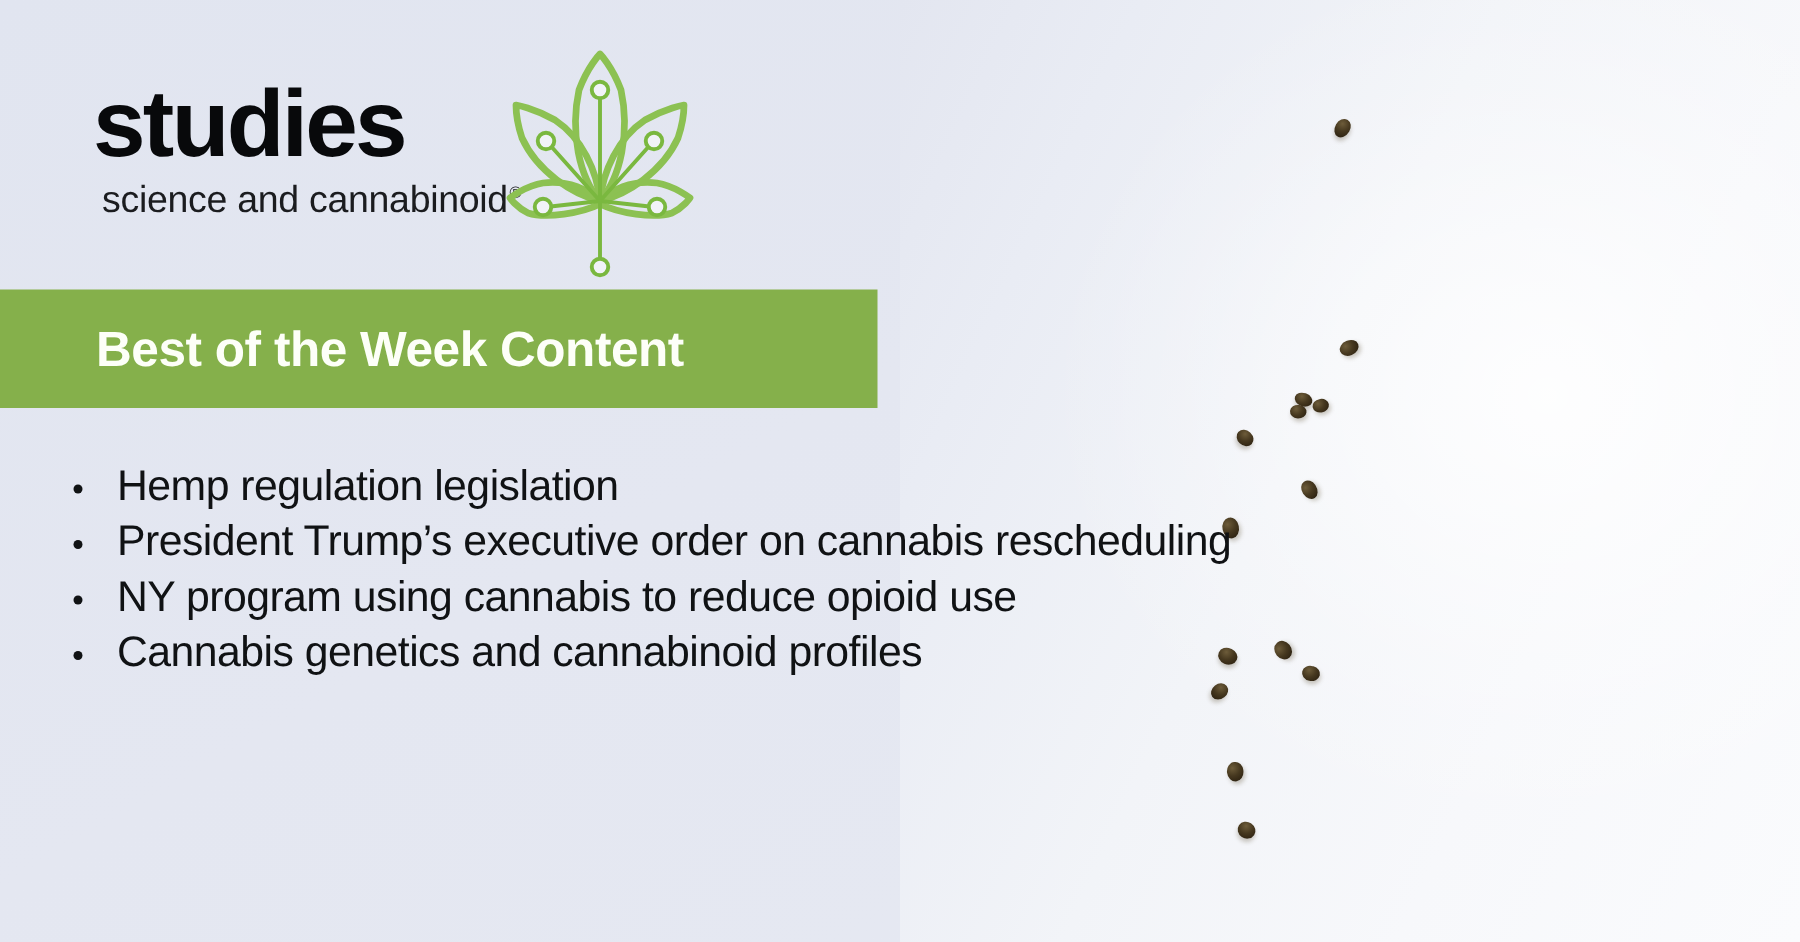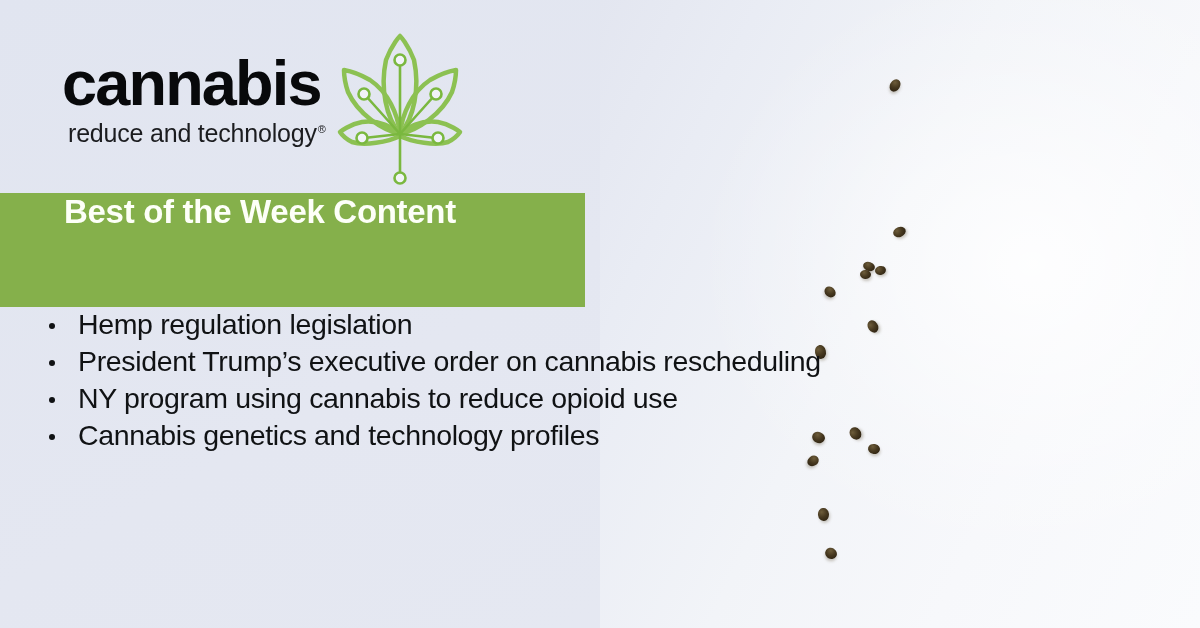--- a/index.html
+++ b/index.html
@@ -83,24 +83,24 @@
     top: -22px;
     width: 140px;
     height: 160px;
   }
 
   .banner {
     position: absolute;
     left: 0;
     top: 193px;
     width: 585px;
-    height: 114px;
+    height: 79px;
     background: #85b04b;
     display: flex;
-    align-items: flex-start;
+    align-items: center;
   }
   .banner-text {
     margin-left: 64px;
     color: #fdfff8;
     font-size: 33px;
     font-weight: bold;
     letter-spacing: -0.3px;
     font-family: "Liberation Sans", sans-serif;
   }
 
@@ -152,23 +152,23 @@
     <div class="seed" style="left:215px;top:345px;width:11px;height:14px;transform:rotate(-12deg);"></div>
     <div class="seed" style="left:212px;top:432px;width:13px;height:11px;transform:rotate(24deg);"></div>
     <div class="seed" style="left:250px;top:427px;width:11px;height:13px;transform:rotate(-40deg);"></div>
     <div class="seed" style="left:268px;top:444px;width:12px;height:10px;transform:rotate(14deg);"></div>
     <div class="seed" style="left:218px;top:508px;width:11px;height:13px;transform:rotate(-6deg);"></div>
     <div class="seed" style="left:225px;top:548px;width:12px;height:11px;transform:rotate(34deg);"></div>
     <div class="seed" style="left:208px;top:455px;width:10px;height:12px;transform:rotate(52deg);"></div>
   </div>
 
   <div class="logo">
-    <div class="logo-word">cannabis</div>
+    <div class="logo-word">studies</div>
     <div class="logo-tag">
-      <span>reduce and technology</span><span class="logo-tm">®</span>
+      <span>science and cannabinoid</span><span class="logo-tm">®</span>
     </div>
     <svg class="logo-mark" viewBox="0 0 140 160">
       <g fill="none" stroke="#8cc152" stroke-width="4.5" stroke-linejoin="round" stroke-linecap="round">
         <path d="M70,104 C56,88 50,58 56,30 C62,14 70,6 70,6 C70,6 78,14 84,30 C90,58 84,88 70,104 Z"></path>
         <path d="M70,104 C52,100 28,84 18,62 C14,50 14,40 14,40 C14,40 26,42 40,50 C58,62 68,84 70,104 Z"></path>
         <path d="M70,104 C88,100 112,84 122,62 C126,50 126,40 126,40 C126,40 114,42 100,50 C82,62 72,84 70,104 Z"></path>
         <path d="M70,106 C58,112 34,116 22,112 C14,108 10,102 10,102 C10,102 20,94 32,92 C48,90 64,96 70,106 Z"></path>
         <path d="M70,106 C82,112 106,116 118,112 C126,108 130,102 130,102 C130,102 120,94 108,92 C92,90 76,96 70,106 Z"></path>
       </g>
       <g stroke="#7ab83f" stroke-width="2.6" fill="none" stroke-linecap="round">
@@ -191,16 +191,16 @@
   </div>
 
   <div class="banner">
     <div class="banner-text">Best of the Week Content</div>
   </div>
 
   <ul class="bullets">
     <li>Hemp regulation legislation</li>
     <li>President Trump’s executive order on cannabis rescheduling</li>
     <li>NY program using cannabis to reduce opioid use</li>
-    <li>Cannabis genetics and technology profiles</li>
+    <li>Cannabis genetics and cannabinoid profiles</li>
   </ul>
 
 </div>
 
 </body></html>

